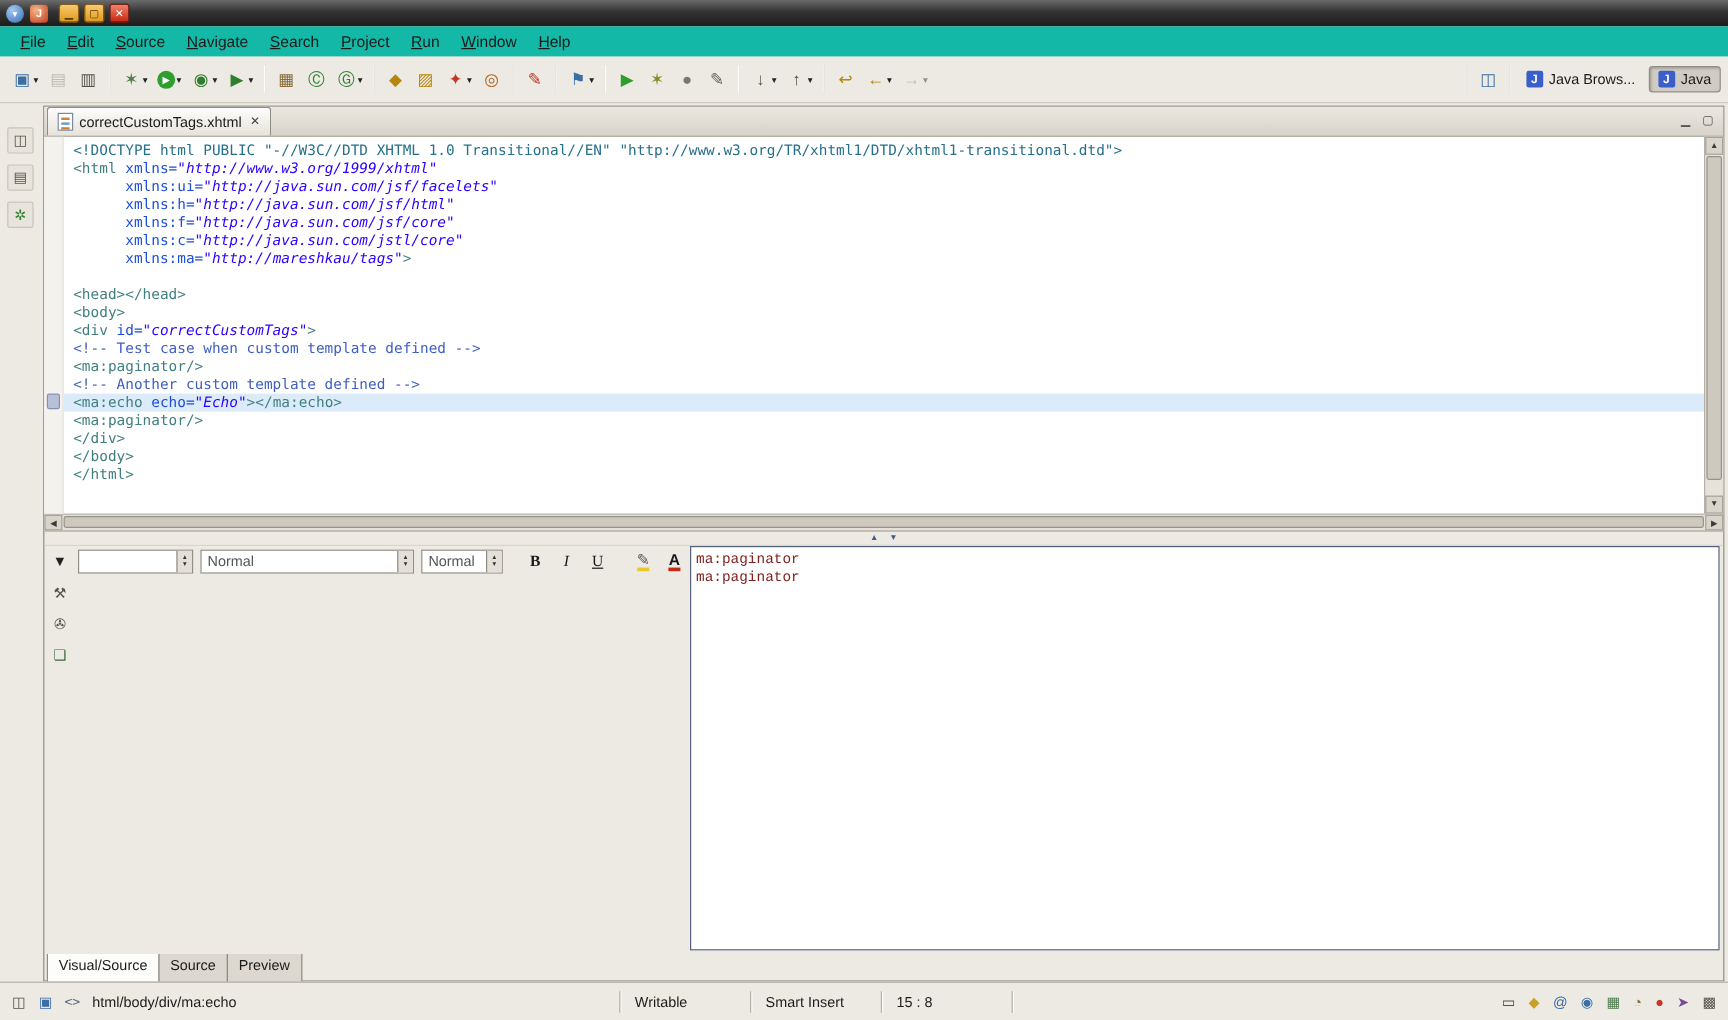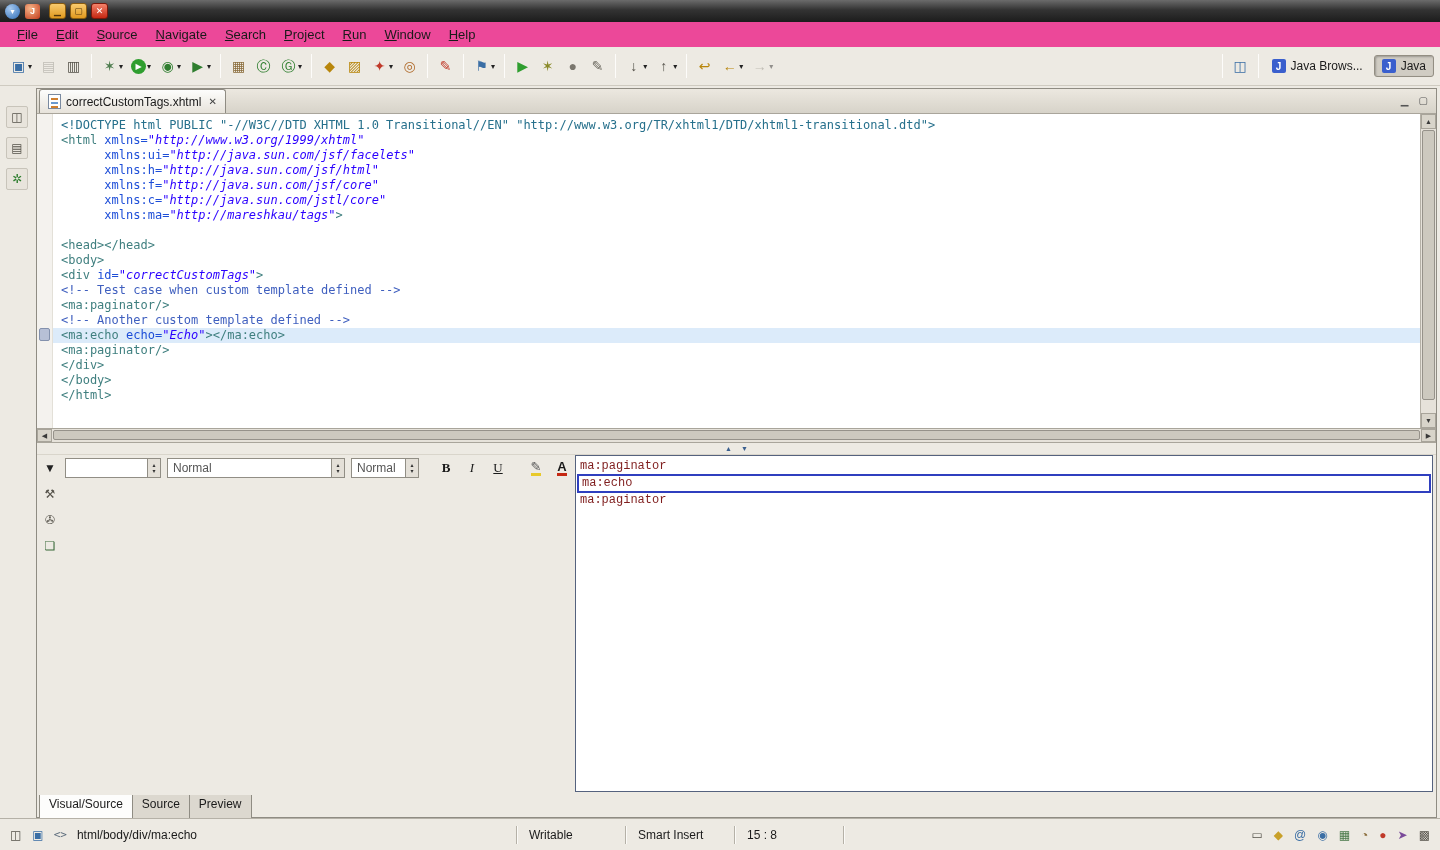--- a/index.html
+++ b/index.html
@@ -20,21 +20,21 @@
   .tb-title{flex:1;min-width:0;color:#fff;font-weight:bold;white-space:nowrap;overflow:hidden;
     text-overflow:ellipsis;padding-left:2px}
   .win-controls{display:flex;flex:0 0 auto}
   .wbtn{width:17px;height:16px;border-radius:3px;margin-left:4px;font-size:9px;line-height:9px;
     display:flex;align-items:center;justify-content:center}
   .wbtn.minimize,.wbtn.maximize{background:linear-gradient(#f8ca6e,#e0991f);border:1px solid #8a5c10;color:#53360a}
   .wbtn.close{background:linear-gradient(#f4826a,#c52813);border:1px solid #7c170a;color:#fff;font-weight:bold}
 
   
   .menubar{position:absolute;left:0;top:22px;right:0;height:25px;display:flex;align-items:center;
-    padding:0 8px;background:#ec4899}
+    padding:0 8px;background:#14b8a6}
   .menu-item{padding:3px 9px;font-size:13px}
 
   
   .toolbar{position:absolute;left:0;top:47px;right:0;height:39px;display:flex;align-items:center;
     padding:0 6px;border-bottom:1px solid #cfcbc1}
   .tb-items{display:flex;align-items:center}
   .tb-btn{height:27px;min-width:25px;display:inline-flex;align-items:center;justify-content:center;
     padding:0 3px;border:1px solid transparent;border-radius:3px}
   .tb-btn.off{opacity:.45}
   .tb-ic{font-size:14px;width:17px;text-align:center;line-height:17px}
@@ -370,21 +370,20 @@
           <span class="fmt-btn pen">
             <span class="hl-ic">✎</span>
           </span>
           <span class="fmt-btn">
             <span class="fc-ic">A</span>
           </span>
         </div>
         <div class="vpe-canvas-wrap">
           <div class="vpe-canvas">
               <div class="vpe-item">ma:paginator</div>
-              <div class="vpe-item selected">ma:echo</div>
               <div class="vpe-item">ma:paginator</div>
             </div>
         </div>
       </div>
     </div>
 
     <div class="page-tabs">
         <span class="ptab active">Visual/Source</span>
         <span class="ptab">Source</span>
         <span class="ptab">Preview</span>

